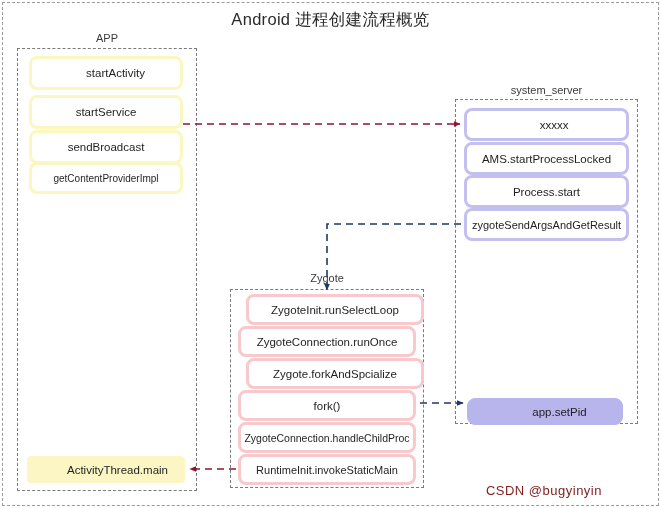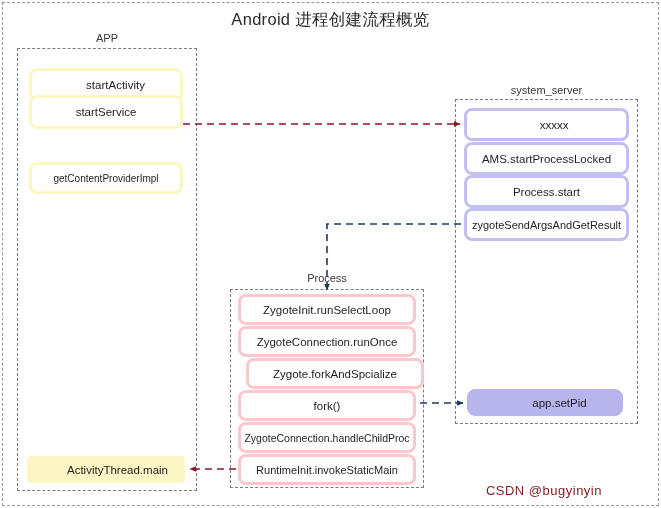--- a/index.html
+++ b/index.html
@@ -92,35 +92,35 @@
     border: 1px solid #fbf6c4;
     border-radius: 4px;
   }
   .node.fill-purple {
     background: #b8b4ec;
     border: 1px solid #b8b4ec;
     border-radius: 8px;
   }
 
   
-  #app-0 { left: 29px; top: 68px;  width: 154px; height: 34px; padding-left: 19px; }
+  #app-0 { left: 29px; top: 56px;  width: 154px; height: 34px; padding-left: 19px; }
   #app-1 { left: 29px; top: 95px;  width: 154px; height: 34px; }
   #app-2 { left: 29px; top: 130px; width: 154px; height: 34px; }
   #app-3 { left: 29px; top: 162px; width: 154px; height: 32px; font-size: 10px; }
   #app-bottom { left: 27px; top: 456px; width: 158px; height: 27px; padding-left: 23px; }
 
   
   #ss-0 { left: 464px; top: 108px; width: 165px; height: 33px; padding-left: 15px; }
   #ss-1 { left: 464px; top: 142px; width: 165px; height: 33px; }
   #ss-2 { left: 464px; top: 175px; width: 165px; height: 33px; }
   #ss-3 { left: 464px; top: 208px; width: 165px; height: 33px; font-size: 11px; }
-  #ss-setpid { left: 467px; top: 389px; width: 156px; height: 27px; padding-left: 29px; }
-
-  
-  #zy-0 { left: 238px; top: 294px; width: 178px; height: 31px; }
+  #ss-setpid { left: 467px; top: 398px; width: 156px; height: 27px; padding-left: 29px; }
+
+  
+  #zy-0 { left: 246px; top: 294px; width: 178px; height: 31px; }
   #zy-1 { left: 238px; top: 326px; width: 178px; height: 31px; text-align: center; }
   #zy-2 { left: 246px; top: 358px; width: 178px; height: 31px; }
   #zy-3 { left: 238px; top: 390px; width: 178px; height: 31px; }
   #zy-4 { left: 238px; top: 422px; width: 178px; height: 31px; font-size: 10.5px; }
   #zy-5 { left: 238px; top: 454px; width: 178px; height: 31px; font-size: 11px; }
 
   
   #wires {
     position: absolute;
     left: 0; top: 0;
@@ -144,34 +144,35 @@
 
   <div class="page-frame"></div>
 
   <div class="title">Android 进程创建流程概览</div>
 
   <div class="group" id="grp-app"></div>
   <div class="group-label" id="lbl-app">APP</div>
 
   <div class="node yellow" id="app-0">startActivity</div>
   <div class="node yellow" id="app-1">startService</div>
+  <div class="node yellow" id="app-2">sendBroadcast</div>
   <div class="node yellow" id="app-3">getContentProviderImpl</div>
   <div class="node fill-yellow" id="app-bottom">ActivityThread.main</div>
 
   <div class="group" id="grp-sysserver"></div>
   <div class="group-label" id="lbl-sysserver">system_server</div>
 
   <div class="node purple" id="ss-0">xxxxx</div>
   <div class="node purple" id="ss-1">AMS.startProcessLocked</div>
   <div class="node purple" id="ss-2">Process.start</div>
   <div class="node purple" id="ss-3">zygoteSendArgsAndGetResult</div>
   <div class="node fill-purple" id="ss-setpid">app.setPid</div>
 
   <div class="group" id="grp-zygote"></div>
-  <div class="group-label" id="lbl-zygote">Process</div>
+  <div class="group-label" id="lbl-zygote">Zygote</div>
 
   <div class="node pink" id="zy-0">ZygoteInit.runSelectLoop</div>
   <div class="node pink" id="zy-1">ZygoteConnection.runOnce</div>
   <div class="node pink" id="zy-2">Zygote.forkAndSpcialize</div>
   <div class="node pink" id="zy-3">fork()</div>
   <div class="node pink" id="zy-4">ZygoteConnection.handleChildProc</div>
   <div class="node pink" id="zy-5">RuntimeInit.invokeStaticMain</div>
 
   <svg id="wires">
     <defs>

